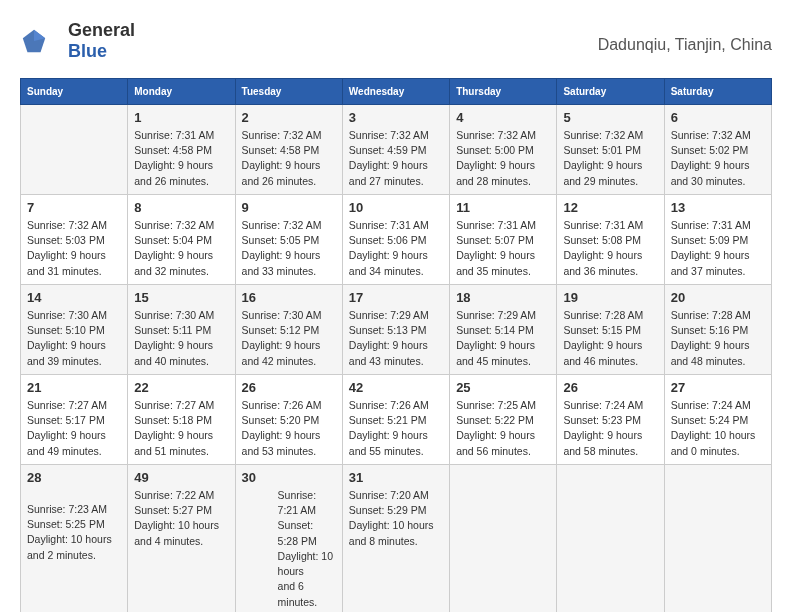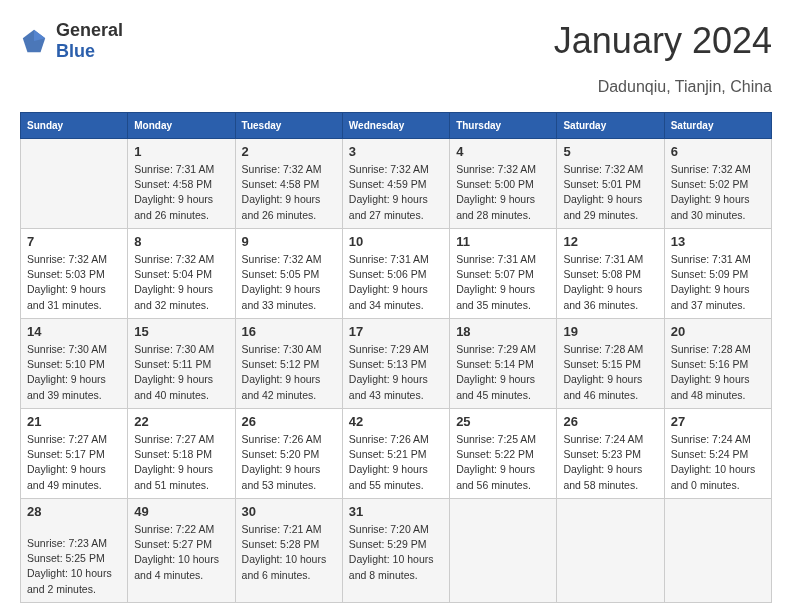--- a/index.html
+++ b/index.html
@@ -12,21 +12,21 @@
     }
     .header {
       display: flex;
       justify-content: space-between;
       align-items: flex-start;
       margin-bottom: 16px;
     }
     .logo {
       display: flex;
       align-items: center;
-      gap: 8px;
+      gap: 20px;
     }
     .logo-text-general {
       font-size: 18px;
       font-weight: bold;
       color: #333;
     }
     .logo-text-blue {
       font-size: 18px;
       font-weight: bold;
       color: #2b5fac;
@@ -97,21 +97,20 @@
     <svg class="logo-icon" viewBox="0 0 30 30">
       <polygon points="15,3 27,12 22,27 8,27 3,12" fill="#2b5fac" opacity="0.85"></polygon>
       <polygon points="15,3 27,12 15,15" fill="#5585d0"></polygon>
     </svg>
     <div>
       <span class="logo-text-general">General</span><br>
       <span class="logo-text-blue">Blue</span>
     </div>
   </div>
   <div class="title-block">
-    <div class="month-title">January 2024</div>
     <div class="location">Dadunqiu, Tianjin, China</div>
   </div>
 </div>
 
 <table>
   <thead>
     <tr id="thead-row">
         <th>Sunday</th>
         <th>Monday</th>
         <th>Tuesday</th>
@@ -330,21 +329,21 @@
         </td>
         <td>
           <span class="day-num">49</span>
           <div class="cell-text" style="white-space: pre-line;">Sunrise: 7:22 AM
 Sunset: 5:27 PM
 Daylight: 10 hours
 and 4 minutes.</div>
         </td>
         <td>
           <span class="day-num">30</span>
-          <div class="cell-text" style="white-space: pre-line;">Sunrise: 7:21 AM
+          <div class="cell-text" style="white-space: pre-line; margin-left: 36px;">Sunrise: 7:21 AM
 Sunset: 5:28 PM
 Daylight: 10 hours
 and 6 minutes.</div>
         </td>
         <td>
           <span class="day-num">31</span>
           <div class="cell-text" style="white-space: pre-line;">Sunrise: 7:20 AM
 Sunset: 5:29 PM
 Daylight: 10 hours
 and 8 minutes.</div>

